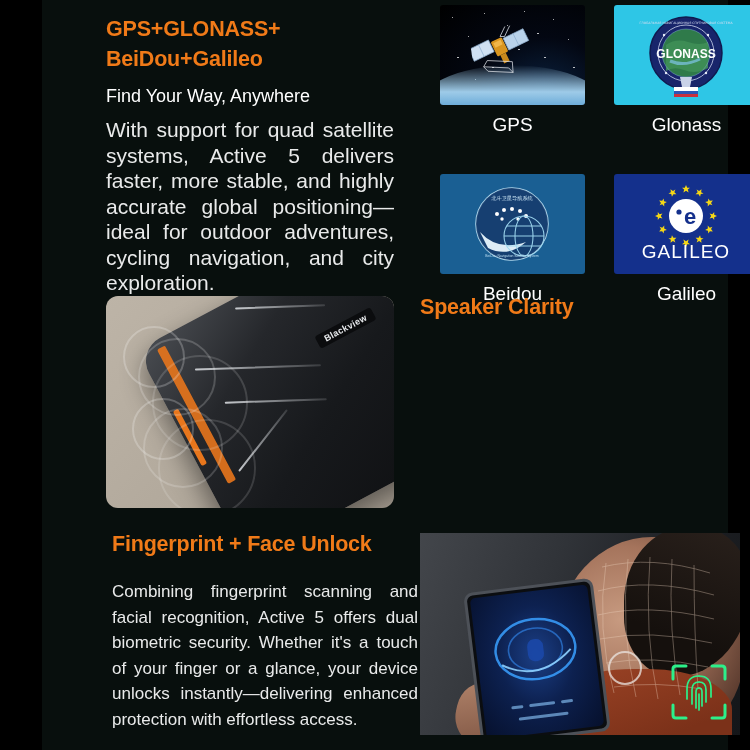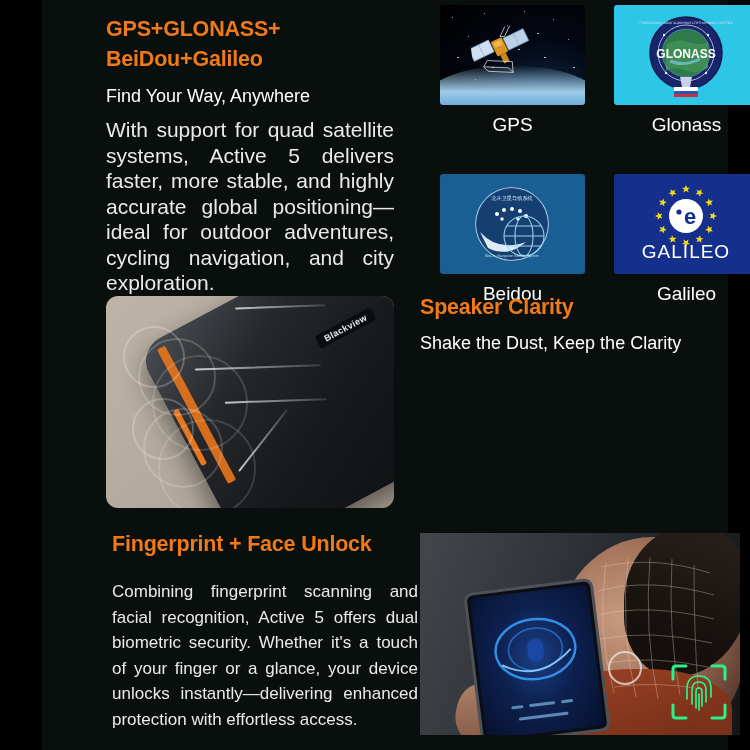--- a/index.html
+++ b/index.html
@@ -326,21 +326,20 @@
     <div class="wave" style="left:6%;top:14%;width:58px;height:58px;opacity:.45"></div>
     <div class="wave" style="left:11%;top:20%;width:74px;height:74px;opacity:.38"></div>
     <div class="wave" style="left:16%;top:28%;width:92px;height:92px;opacity:.3"></div>
     <div class="wave" style="left:9%;top:48%;width:58px;height:58px;opacity:.45"></div>
     <div class="wave" style="left:13%;top:53%;width:76px;height:76px;opacity:.36"></div>
     <div class="wave" style="left:18%;top:58%;width:94px;height:94px;opacity:.28"></div>
   </div>
 
   <div class="sec2-text">
     <div class="h-accent">Speaker Clarity</div>
-    <div class="sub">Shake the Dust, Keep the Clarity</div>
   </div>
 
   <div class="sec3-text">
     <div class="h-accent">Fingerprint + Face Unlock</div>
     <div class="body">Combining fingerprint scanning and facial recognition, Active 5 offers dual biometric security. Whether it's a touch of your finger or a glance, your device unlocks instantly—delivering enhanced protection with effortless access.</div>
   </div>
 
   <div class="face-img">
     <div class="face-head"></div>
     <div class="hair"></div>

